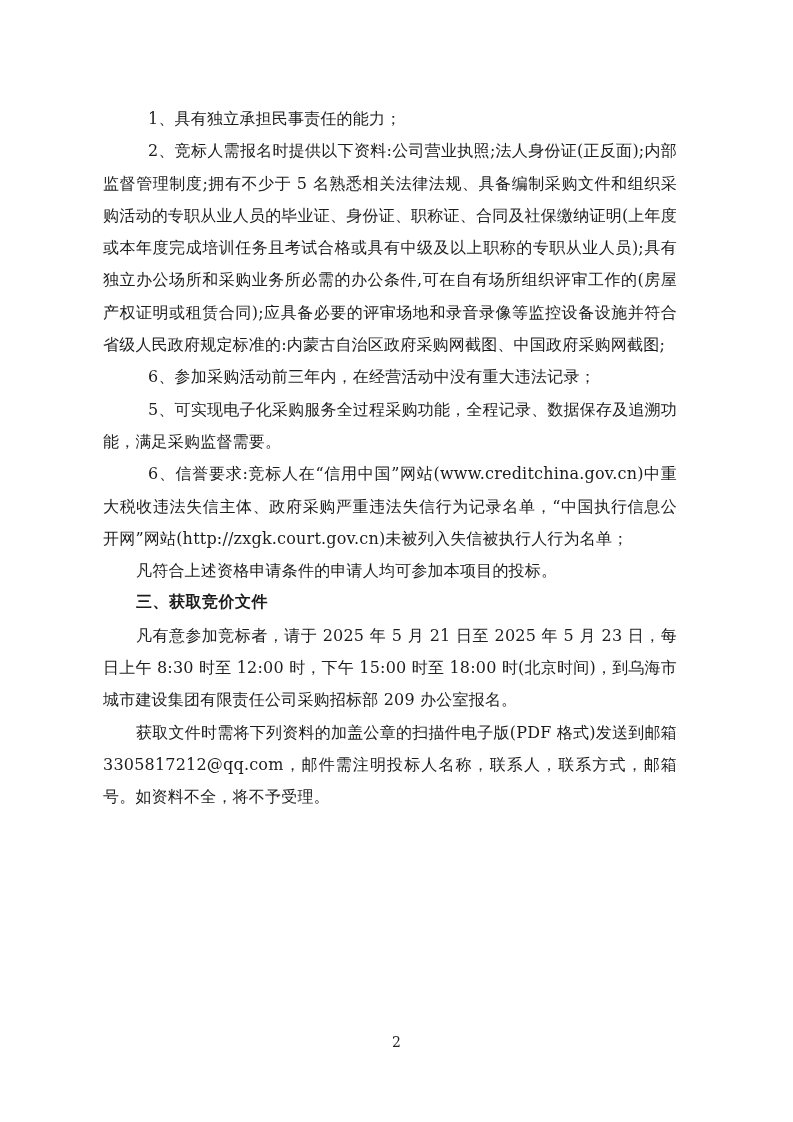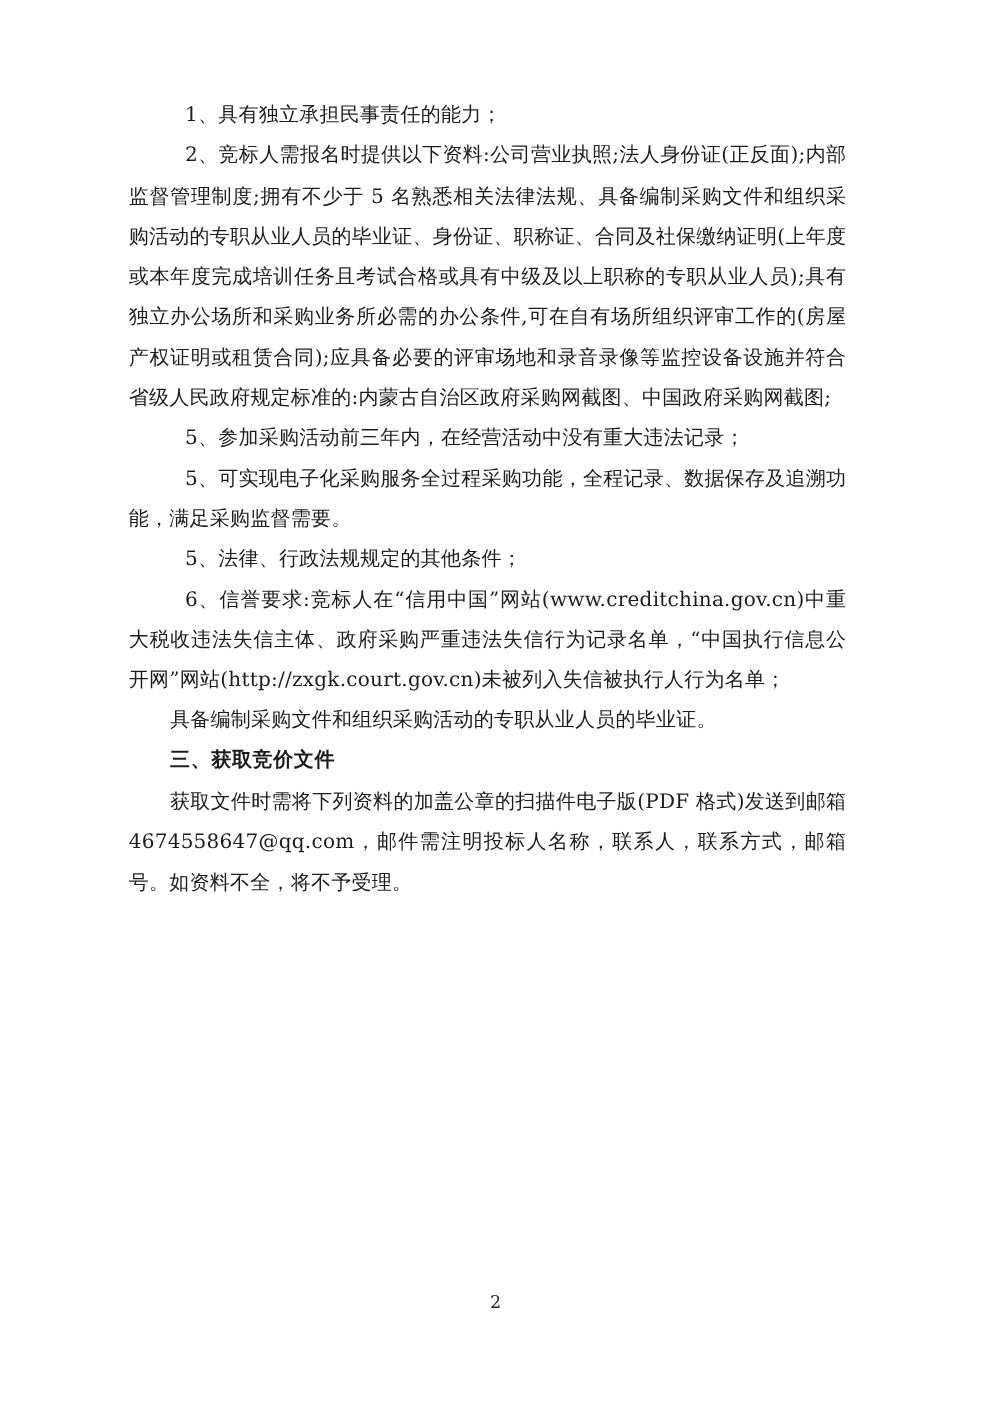--- a/index.html
+++ b/index.html
@@ -12,21 +12,21 @@
     width: 793px;
     height: 1122px;
     background: #ffffff;
     overflow: hidden;
     font-family: "DejaVu Serif", "Liberation Serif", serif;
     color: #1c1c1c;
   }
   .content {
     position: absolute;
     left: 103px;
-    top: 76px;
+    top: 103px;
     width: 574px;
   }
   .content p {
     margin: 0;
     padding: 0;
     font-size: 16px;
     line-height: 32.3px;
     text-align: justify;
     letter-spacing: 0.2px;
     word-break: break-all;
@@ -54,22 +54,22 @@
     color: #222222;
   }
 </style>
 </head>
 <body>
 
 <div class="page">
   <div class="content">
     <p class="numbered">1、具有独立承担民事责任的能力；</p>
     <p class="numbered">2、竞标人需报名时提供以下资料:公司营业执照;法人身份证(正反面);内部监督管理制度;拥有不少于 5 名熟悉相关法律法规、具备编制采购文件和组织采购活动的专职从业人员的毕业证、身份证、职称证、合同及社保缴纳证明(上年度或本年度完成培训任务且考试合格或具有中级及以上职称的专职从业人员);具有独立办公场所和采购业务所必需的办公条件,可在自有场所组织评审工作的(房屋产权证明或租赁合同);应具备必要的评审场地和录音录像等监控设备设施并符合省级人民政府规定标准的:内蒙古自治区政府采购网截图、中国政府采购网截图;</p>
-    <p class="numbered">5、参加采购活动前三年内，在经营活动中没有重大违法记录；</p>
+    <p class="numbered">6、参加采购活动前三年内，在经营活动中没有重大违法记录；</p>
     <p class="numbered">5、可实现电子化采购服务全过程采购功能，全程记录、数据保存及追溯功能，满足采购监督需要。</p>
-    <p class="numbered">5、法律、行政法规规定的其他条件；</p>
     <p class="numbered">6、信誉要求:竞标人在“信用中国”网站(www.creditchina.gov.cn)中重大税收违法失信主体、政府采购严重违法失信行为记录名单，“中国执行信息公开网”网站(http://zxgk.court.gov.cn)未被列入失信被执行人行为名单；</p>
-    <p class="plain">具备编制采购文件和组织采购活动的专职从业人员的毕业证。</p>
+    <p class="plain">凡符合上述资格申请条件的申请人均可参加本项目的投标。</p>
     <p class="heading">三、获取竞价文件</p>
-    <p class="plain">获取文件时需将下列资料的加盖公章的扫描件电子版(PDF 格式)发送到邮箱 4674558647@qq.com，邮件需注明投标人名称，联系人，联系方式，邮箱号。如资料不全，将不予受理。</p>
+    <p class="plain">凡有意参加竞标者，请于 2025 年 5 月 21 日至 2025 年 5 月 23 日，每日上午 8:30 时至 12:00 时，下午 15:00 时至 18:00 时(北京时间)，到乌海市城市建设集团有限责任公司采购招标部 209 办公室报名。</p>
+    <p class="plain">获取文件时需将下列资料的加盖公章的扫描件电子版(PDF 格式)发送到邮箱 3305817212@qq.com，邮件需注明投标人名称，联系人，联系方式，邮箱号。如资料不全，将不予受理。</p>
   </div>
   <div class="footer">2</div>
 </div>
 
 </body></html>

